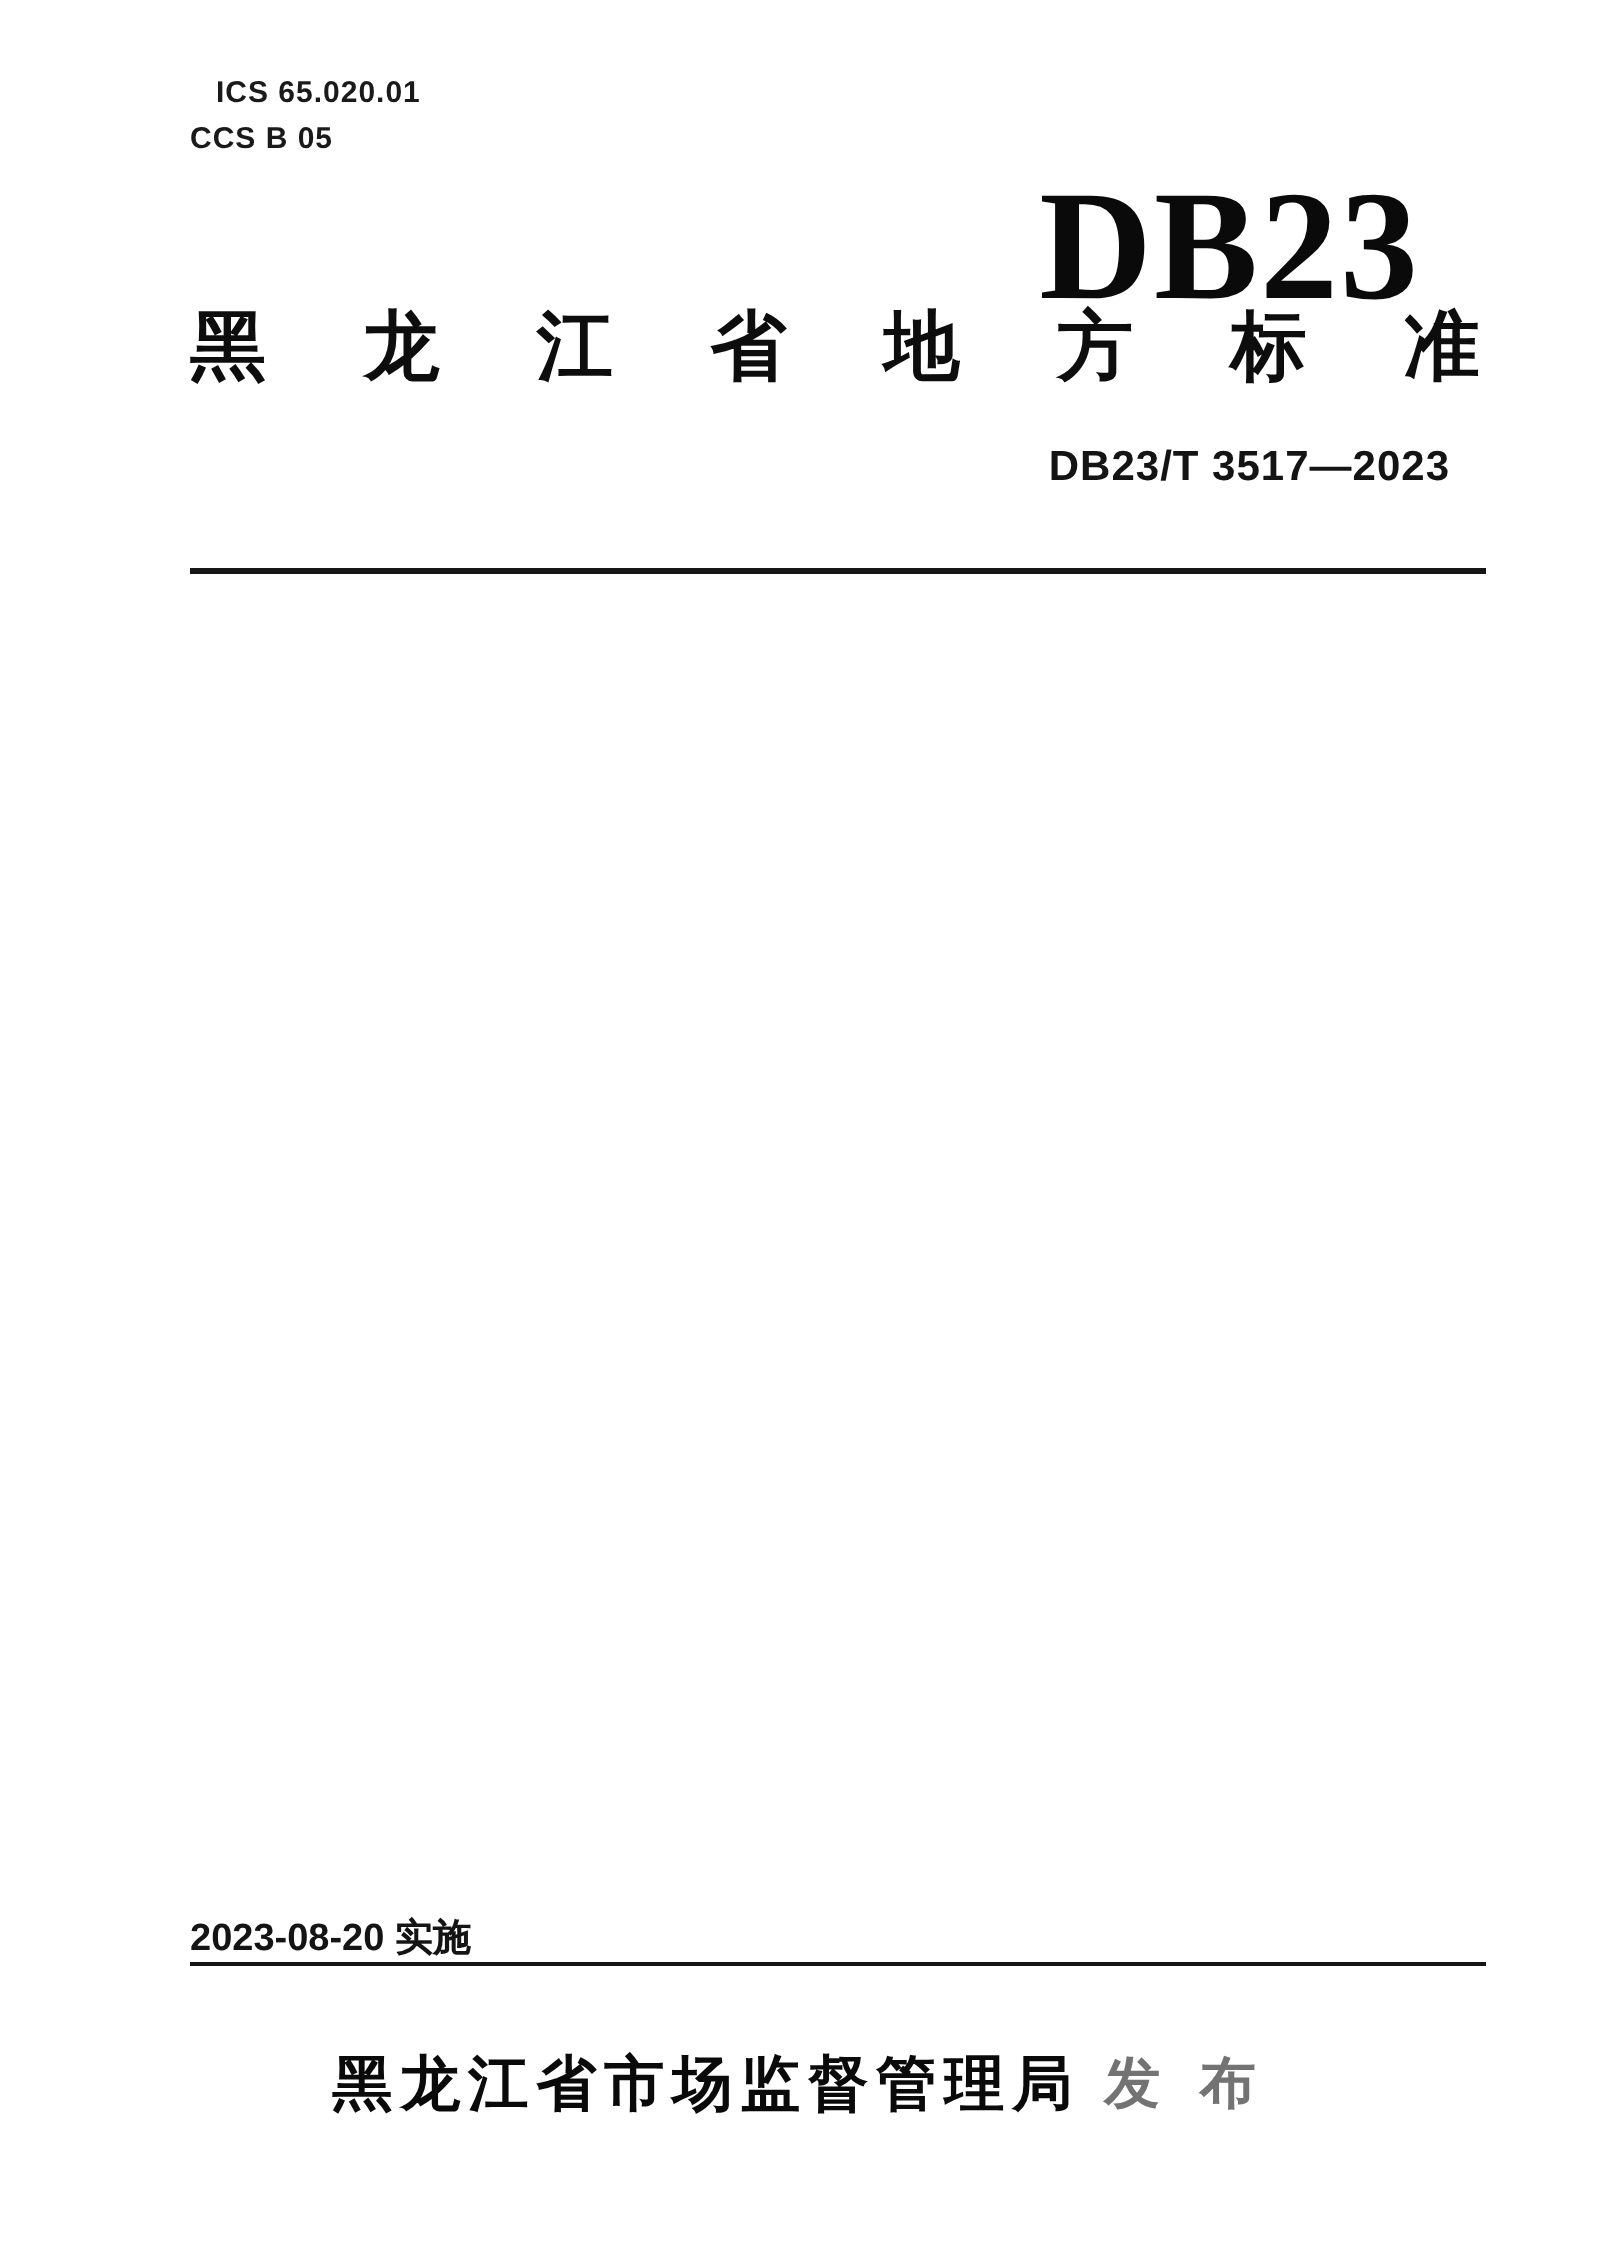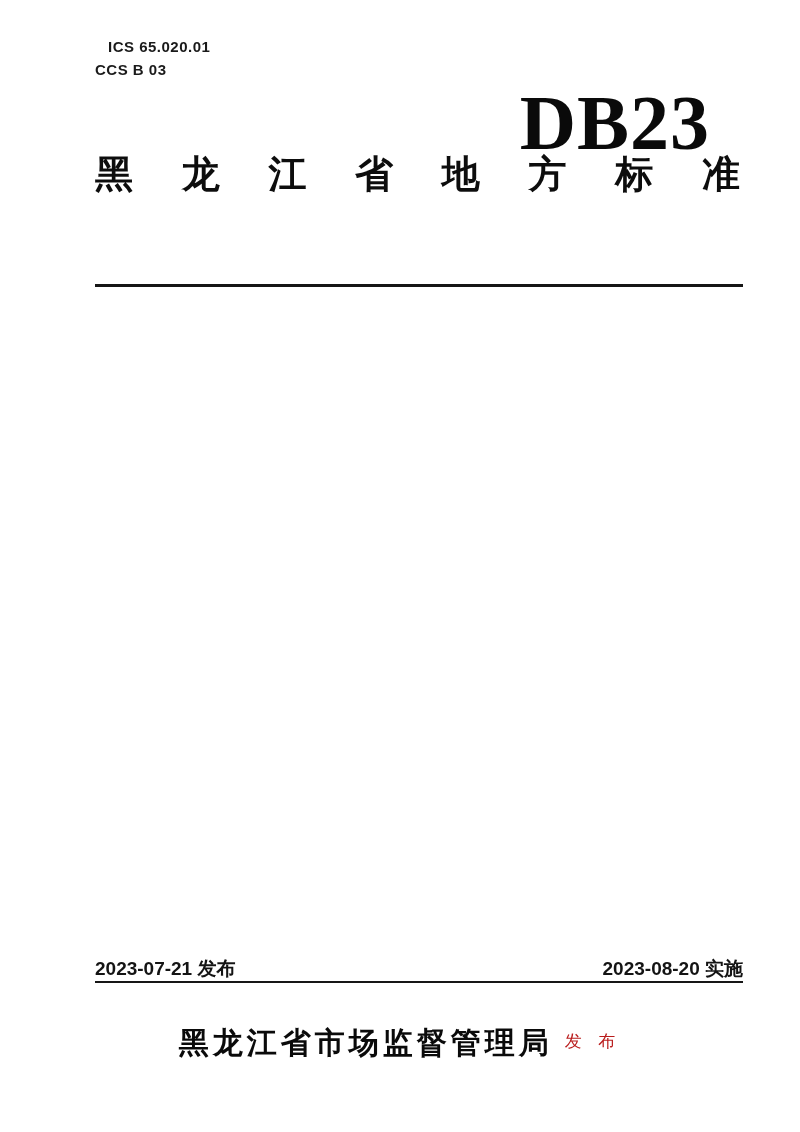--- a/index.html
+++ b/index.html
@@ -130,55 +130,55 @@
   .issuer-name {
     font-family: "Liberation Serif", serif;
     font-weight: bold;
     font-size: 30px;
     letter-spacing: 4px;
     color: #0a0a0a;
     line-height: 1.1;
   }
   .issuer-action {
     font-family: "Liberation Sans", sans-serif;
-    font-weight: 400;
-    font-size: 17px;
+    font-weight: 700;
+    font-size: 28px;
     letter-spacing: 6px;
-    color: #b91c1c;
+    color: #737373;
     line-height: 1.1;
     white-space: pre;
   }
 </style>
 </head>
 <body>
 
 <div class="page">
 
   <div class="ics-code">ICS 65.020.01</div>
-  <div class="ccs-code">CCS B 03</div>
+  <div class="ccs-code">CCS B 05</div>
 
   <div class="db-logo">DB23</div>
 
   <div class="std-type">
     <span>黑</span>
     <span>龙</span>
     <span>江</span>
     <span>省</span>
     <span>地</span>
     <span>方</span>
     <span>标</span>
     <span>准</span>
   </div>
 
+  <div class="std-number">DB23/T 3517—2023</div>
 
   <div class="header-rule"></div>
 
 
   <div class="dates-row">
-    <span>2023-07-21 发布</span>
     <span>2023-08-20 实施</span>
   </div>
 
   <div class="footer-rule"></div>
 
   <div class="issuer-row">
     <span class="issuer-name">黑龙江省市场监督管理局</span>
     <span class="issuer-action">发 布</span>
   </div>
 

